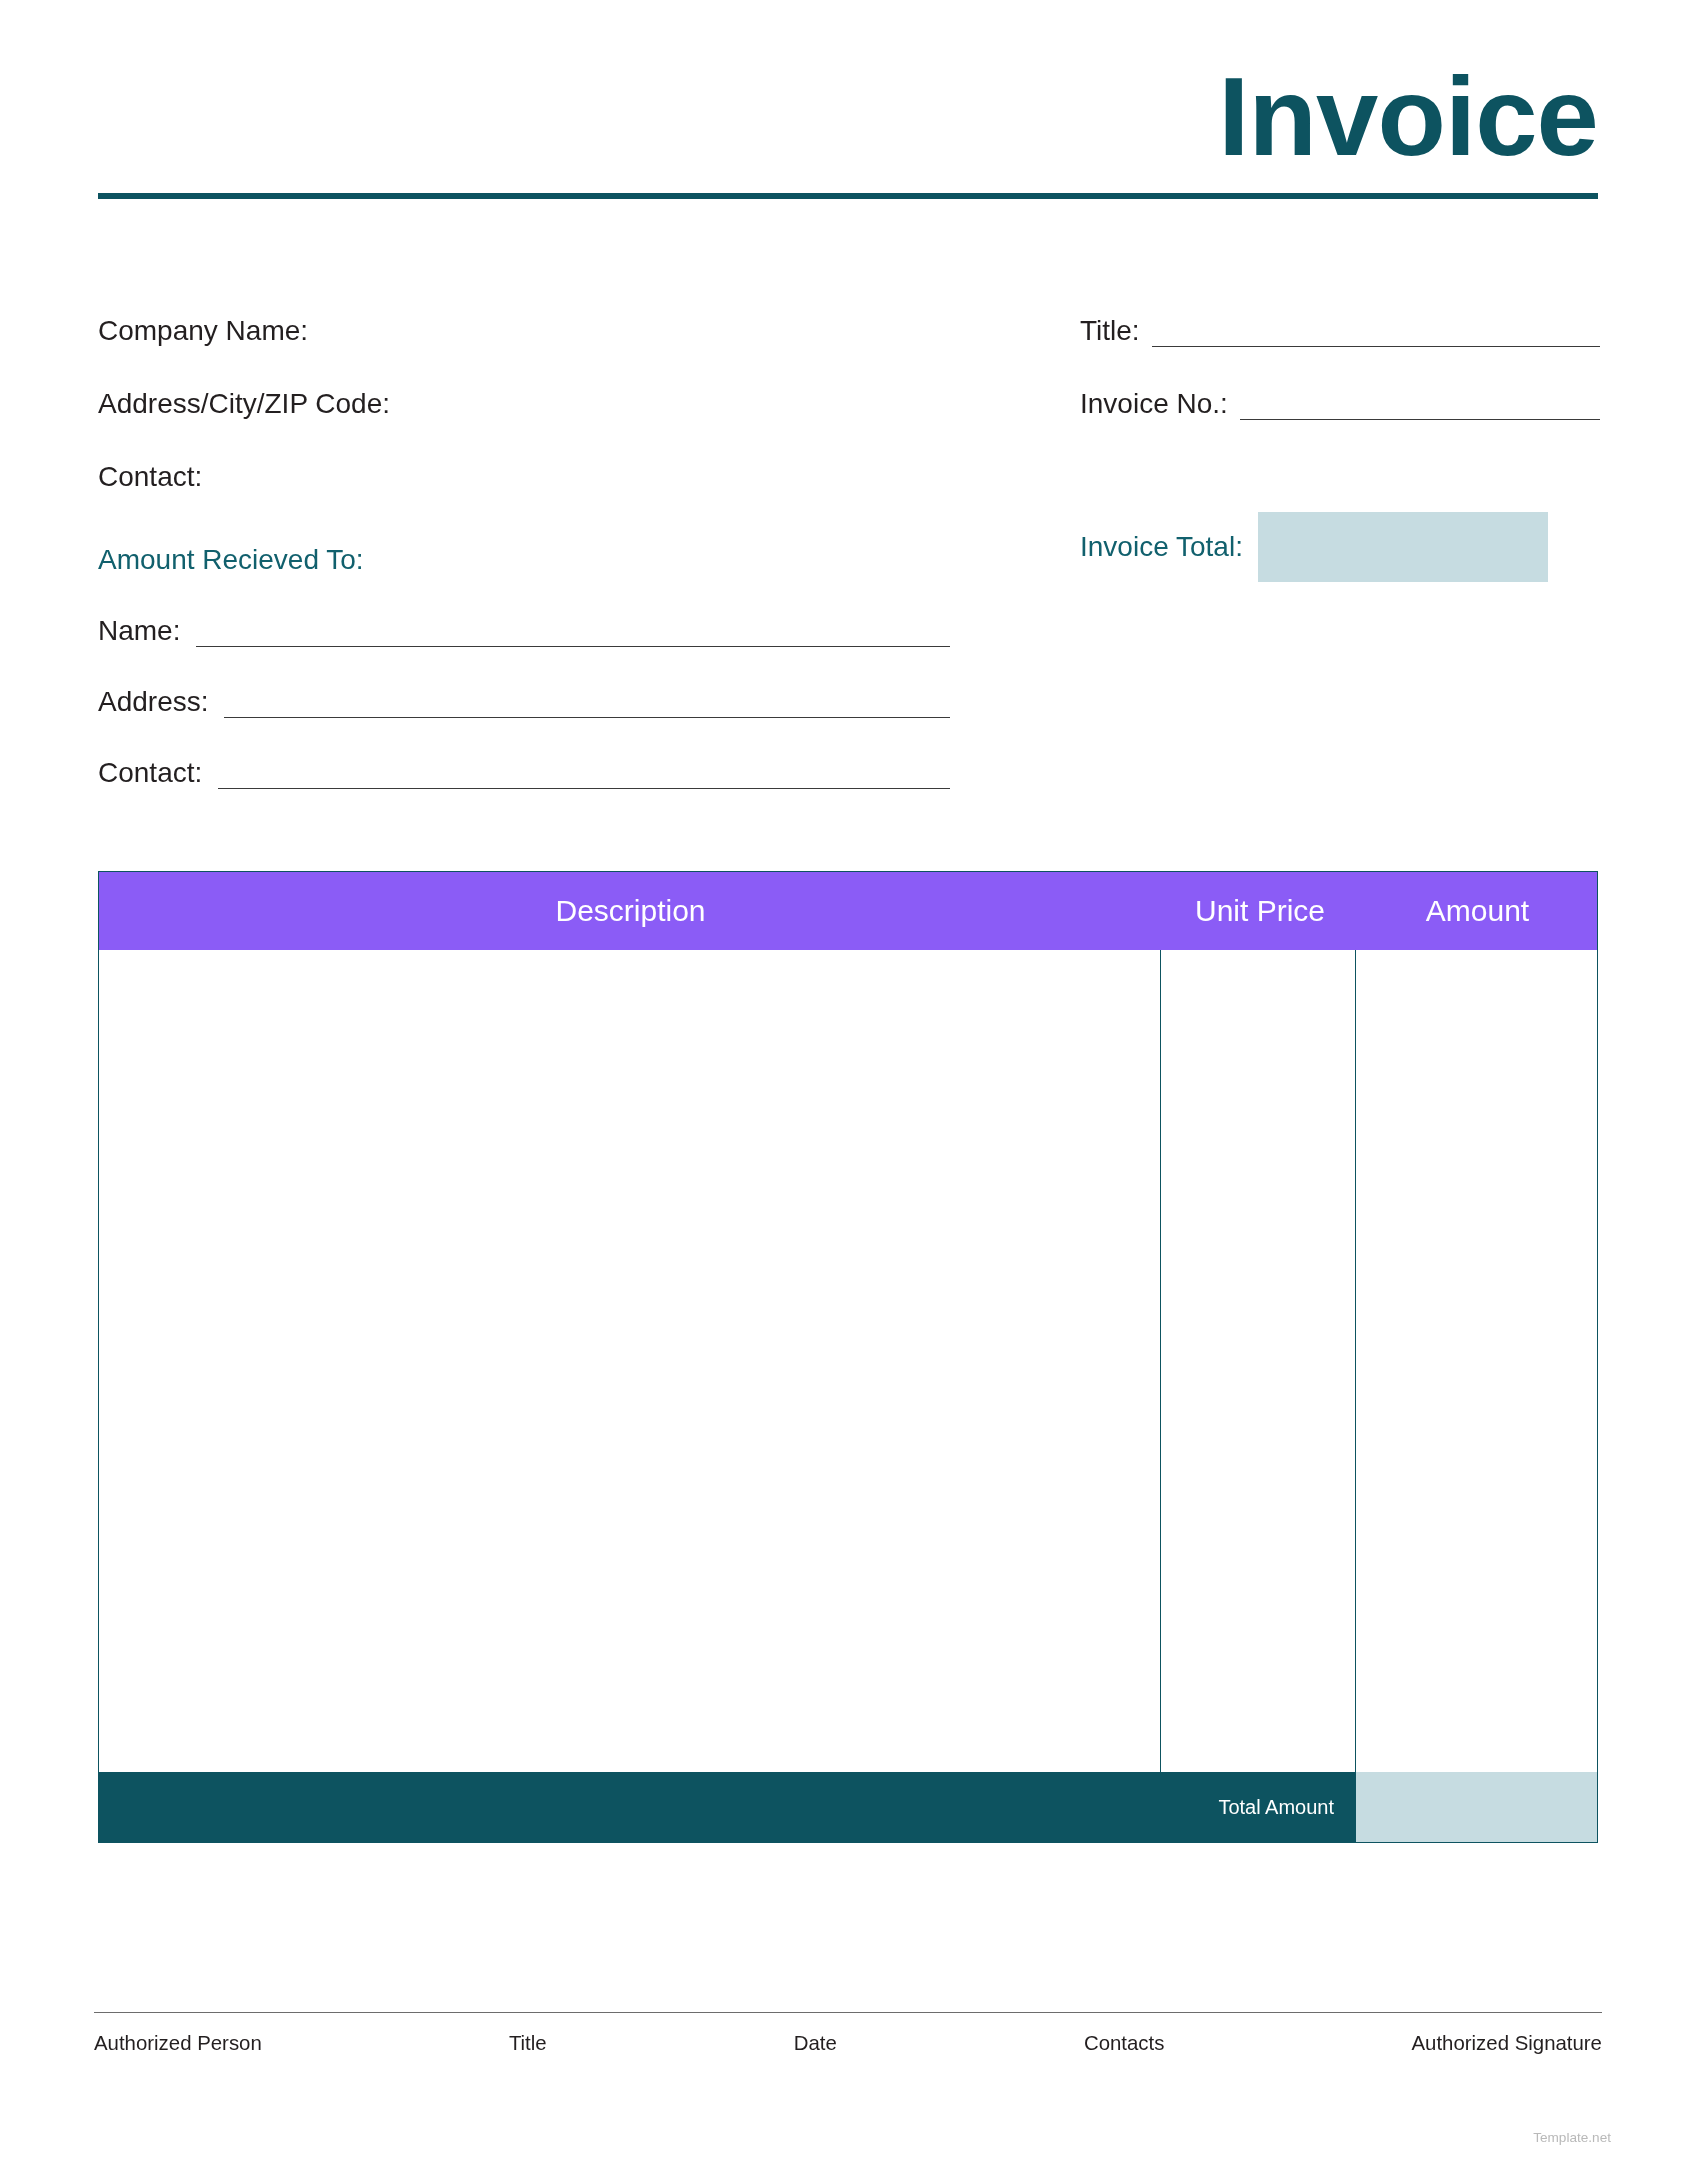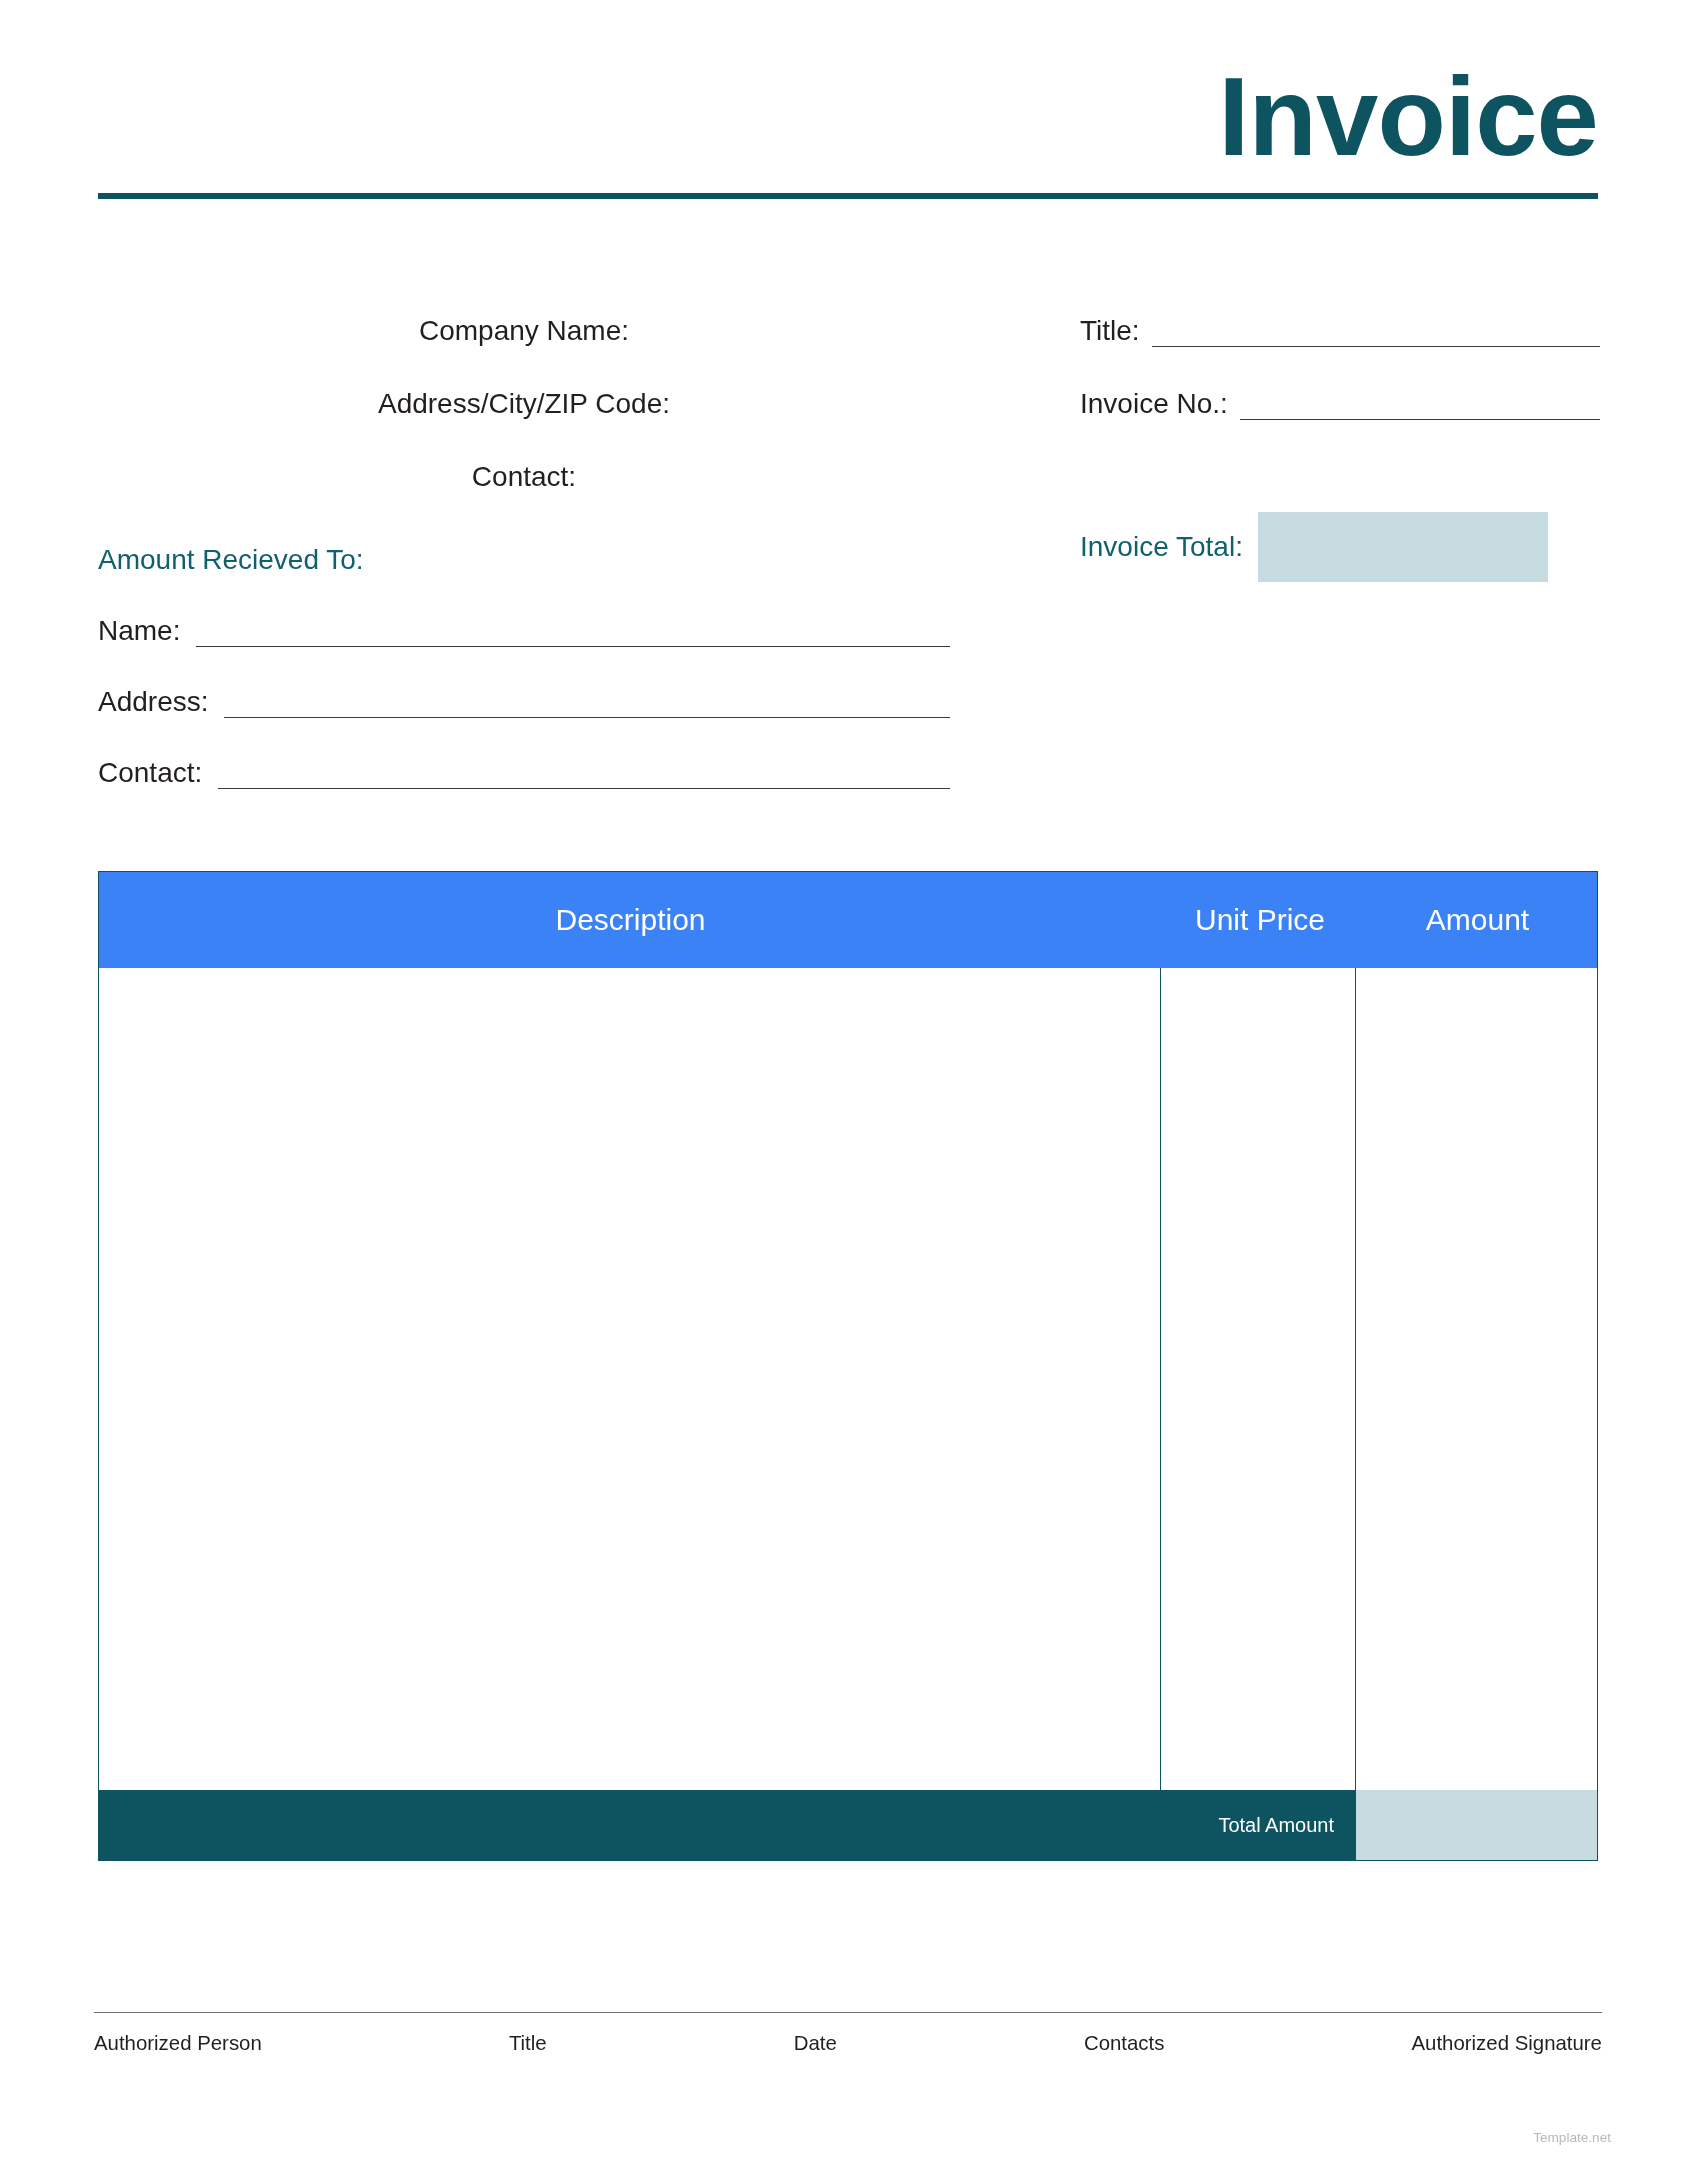--- a/index.html
+++ b/index.html
@@ -54,21 +54,20 @@
     position: absolute;
     left: 1080px;
     top: 315px;
     width: 520px;
   }
   .field-row {
     font-size: 28px;
     color: #231f20;
     margin-bottom: 41px;
     white-space: nowrap;
-    text-align: center;
   }
 
   .section-head {
     font-size: 28px;
     color: #11606d;
     margin-top: 51px;
     margin-bottom: 39px;
   }
 
   .lined {
@@ -114,24 +113,24 @@
   .table {
     position: absolute;
     left: 98px;
     top: 871px;
     width: 1500px;
     border: 1.7px solid #0d5360;
     box-sizing: border-box;
   }
   .thead {
     display: flex;
-    background: #3b82f6;
+    background: #8b5cf6;
     color: #ffffff;
     font-size: 30px;
-    height: 96px;
+    height: 78px;
     align-items: center;
   }
   .col-desc { flex: 0 0 1063px; text-align: center; }
   .col-unit { flex: 0 0 196px; text-align: center; }
   .col-amt  { flex: 1 1 auto; text-align: center; }
 
   .tbody {
     display: flex;
     height: 822px;
     background: #ffffff;

